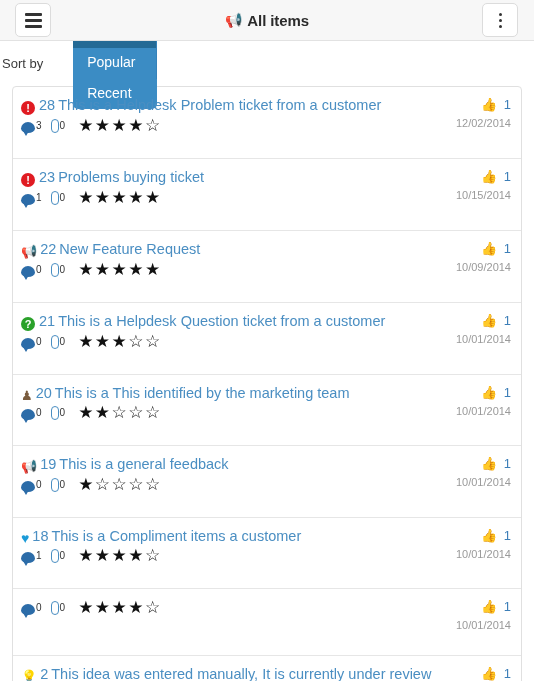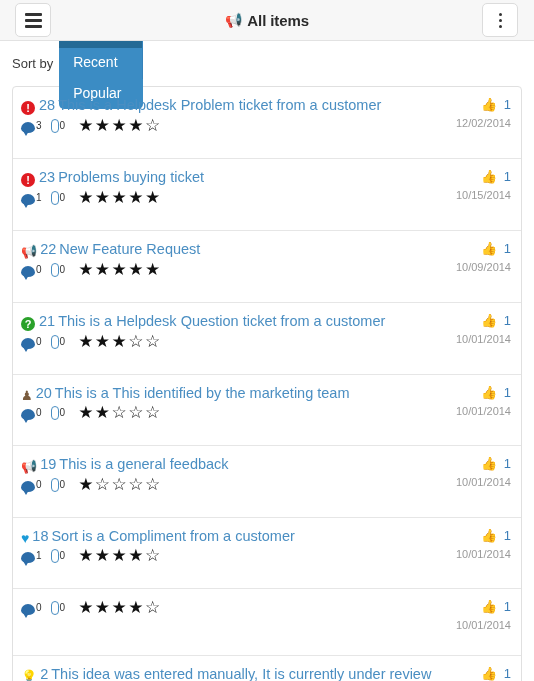--- a/index.html
+++ b/index.html
@@ -51,22 +51,23 @@
     gap: 5px;
     letter-spacing: -0.1px;
   }
   .topbar-title .mega { font-size: 14px; line-height: 1; }
 
   
   .sortbar {
     height: 45px;
     display: flex;
     align-items: center;
-    padding-left: 12px;
+    padding-left: 2px;
     background: #ffffff;
+    gap: 24px;
   }
   .sortlabel {
     font-size: 13px;
     color: #3a3a3a;
     margin-right: 6px;
   }
   .seg {
     display: flex;
     border-radius: 5px;
     overflow: hidden;
@@ -219,22 +220,22 @@
         <span></span>
         <span></span>
     </span>
   </div>
 </div>
 
 <div class="sortbar">
   <span class="sortlabel">Sort by</span>
   <div class="seg">
     <div class="seg-btn active">Trending</div>
+    <div class="seg-btn">Popular</div>
     <div class="seg-btn">Recent</div>
-    <div class="seg-btn">Popular</div>
   </div>
 </div>
 
 <div class="list" id="item-list">
     <div class="row">
       <div class="row-main">
         <span class="row-title"><span class="badge-circle red">!</span><span class="tnum">28</span><span>This is a Helpdesk Problem ticket from a customer</span></span>
         <div class="row-meta">
           <span class="meta-item">
             <span class="bubble"></span>
@@ -365,21 +366,21 @@
       <div class="row-side">
         <div class="likes">
           <span class="thumb">👍</span>
           <span>1</span>
         </div>
         <div class="date">10/01/2014</div>
       </div>
     </div>
     <div class="row">
       <div class="row-main">
-        <span class="row-title"><span class="tico" style="color:#1b9bd8;font-size:14px;">♥</span><span class="tnum">18</span><span>Sort is a Compliment from a customer</span></span>
+        <span class="row-title"><span class="tico" style="color:#1b9bd8;font-size:14px;">♥</span><span class="tnum">18</span><span>This is a Compliment items a customer</span></span>
         <div class="row-meta">
           <span class="meta-item">
             <span class="bubble"></span>
             <span class="meta-num">1</span>
           </span>
           <span class="meta-item">
             <span class="clip"></span>
             <span class="meta-num">0</span>
           </span>
           <span class="stars">★★★★☆</span>

